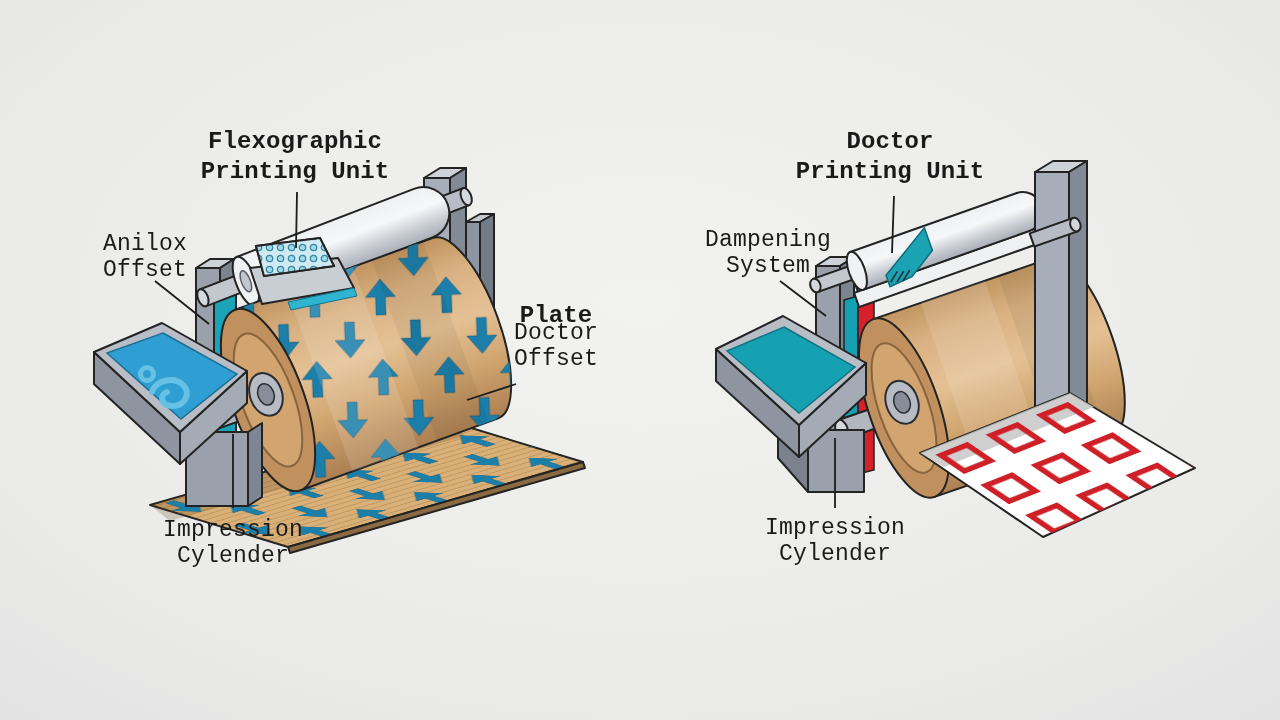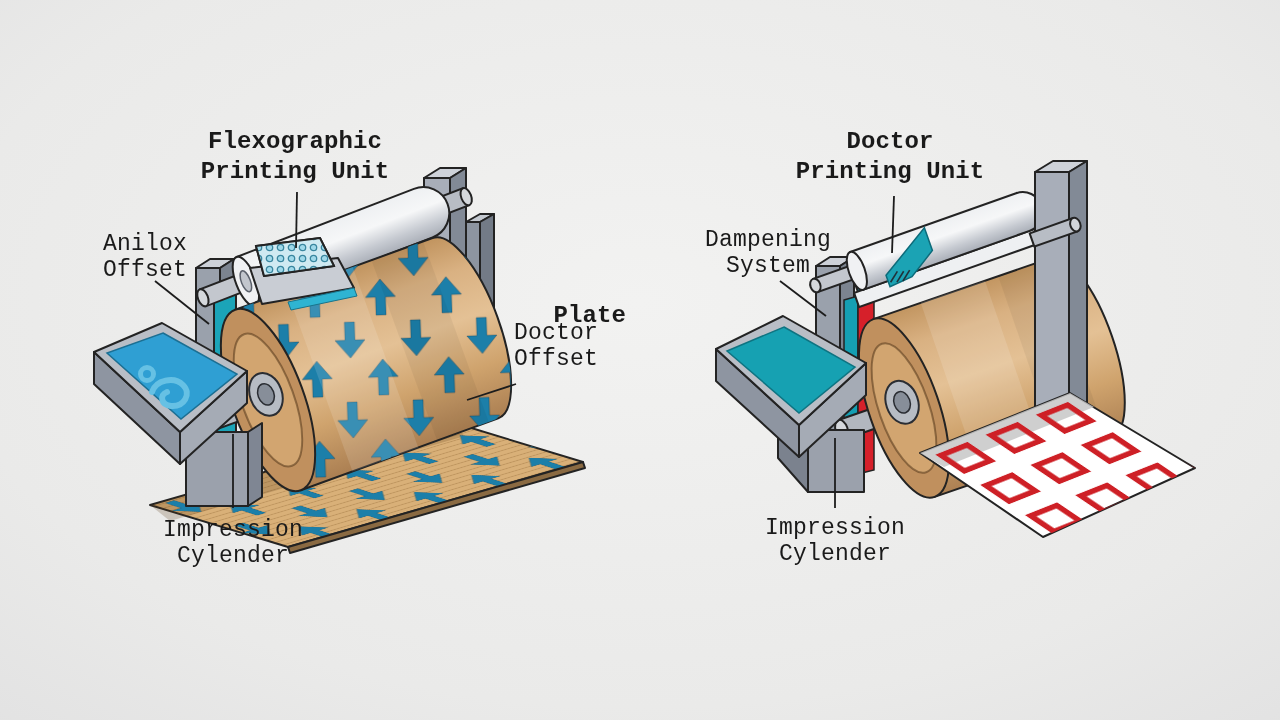--- a/index.html
+++ b/index.html
@@ -222,21 +222,21 @@
 <div class="lbl bold" style="left:175px;top:127px;width:240px;">
   <div>Flexographic</div>
   <div>Printing Unit</div>
 </div>
 
 <div class="lbl" style="left:75px;top:231px;width:140px;">
   <div>Anilox</div>
   <div>Offset</div>
 </div>
 
-<div class="lbl bold" style="left:486px;top:301px;width:140px;text-align:right;">
+<div class="lbl bold" style="left:486px;top:301px;width:140px;">
   <div>Plate</div>
 </div>
 
 <div class="lbl" style="left:486px;top:320px;width:140px;">
   <div>Doctor</div>
   <div>Offset</div>
 </div>
 
 <div class="lbl" style="left:133px;top:517px;width:200px;">
   <div>Impression</div>

